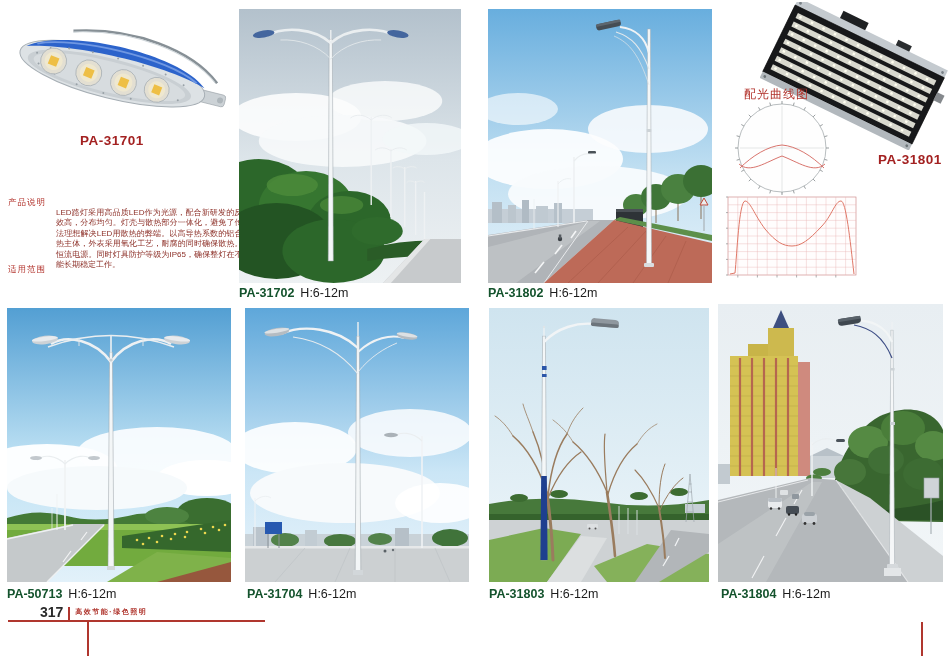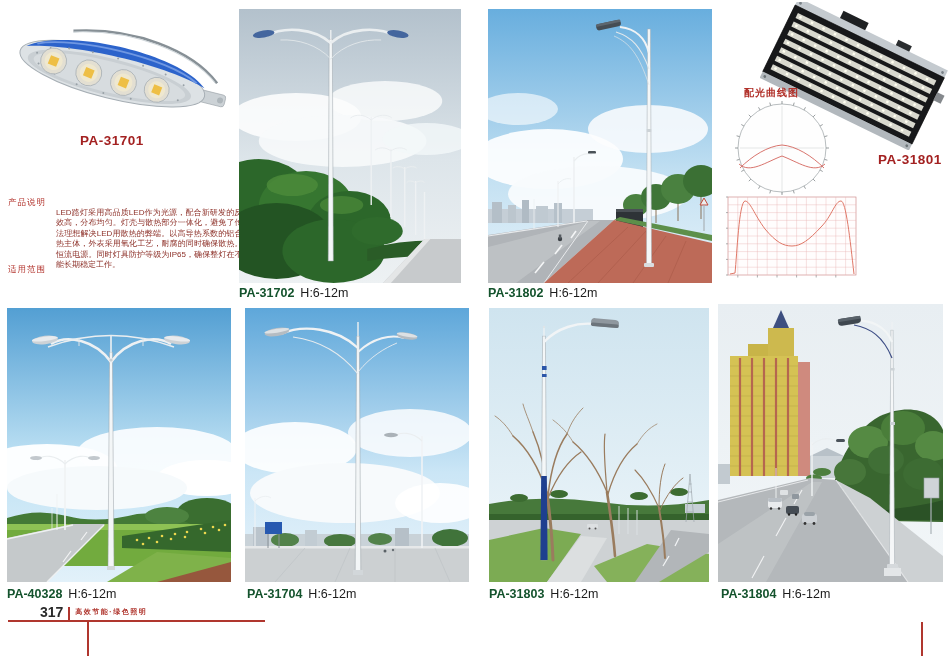--- a/index.html
+++ b/index.html
@@ -10,21 +10,21 @@
 
   .photo-label { position:absolute; font-size:12.5px; white-space:nowrap; }
   .photo-label .model { color:#14532d; font-weight:bold; }
   .photo-label .height { color:#1c1c1c; margin-left:6px; }
 
   .hero-label { position:absolute; color:#a32121; font-weight:bold; font-size:13.5px; letter-spacing:.5px; }
 
   .section-heading { position:absolute; left:8px; color:#b13029; font-weight:normal; font-size:8.5px; letter-spacing:1px; }
   .body-copy { position:absolute; left:8px; width:219px; color:#8d3028; font-size:8px; line-height:10.4px; text-align:justify;margin-left:48px; }
 
-  .polar-title { position:absolute; color:#b13029; font-weight:bold; font-size:10px; letter-spacing:1px; }
+  .polar-title { position:absolute; color:#b13029; font-weight:normal; font-size:12px; letter-spacing:1px; }
 
   .footer-block { position:absolute; top:605px; height:17px; border-bottom:2px solid #b0362e;
                   display:flex; align-items:flex-end; gap:5px; }
   .footer-left  { left:8px;  width:257px; }
   .footer-right { left:686px; width:257px; justify-content:flex-end; }
   .page-num { font-size:14px; font-weight:bold; color:#2a2a2a; line-height:15px;margin-left:32px; }
   .footer-divider { width:2px; height:13px; background:#b0362e; }
   .footer-slogan { font-size:7px; font-weight:bold; color:#b0362e; letter-spacing:1.5px; padding-bottom:3px; }
   .footer-vline { position:absolute; width:2px; background:#b0362e; top:622px; height:34px; }
 </style>
@@ -398,21 +398,21 @@
         </g>
         <g transform="rotate(7 170 32)">
           <ellipse cx="170" cy="32" rx="13" ry="4.2" fill="#cdd2d6"></ellipse>
           <ellipse cx="170" cy="30.8" rx="13" ry="2.2" fill="#e8ebee"></ellipse>
         </g>
         <rect x="100" y="258" width="8" height="4" fill="#d2d7da"></rect>
       </g>
     </svg>
   </div>
   <div class="photo-label" style="left:7px; top:587px;">
-    <span class="model">PA-40328</span><span class="height">H:6-12m</span>
+    <span class="model">PA-50713</span><span class="height">H:6-12m</span>
   </div>
 
   <div class="photo" style="left:245px; top:308px; width:224px; height:274px;">
     <svg viewBox="0 0 224 274" preserveAspectRatio="none">
       <defs>
         <linearGradient id="g4s" x1="0" x2="0" y1="0" y2="1">
           <stop offset="0" stop-color="#5ea7da"></stop>
             <stop offset="0.6" stop-color="#cbe6f6"></stop>
             <stop offset="1" stop-color="#e8f3fa"></stop>
         </linearGradient>

